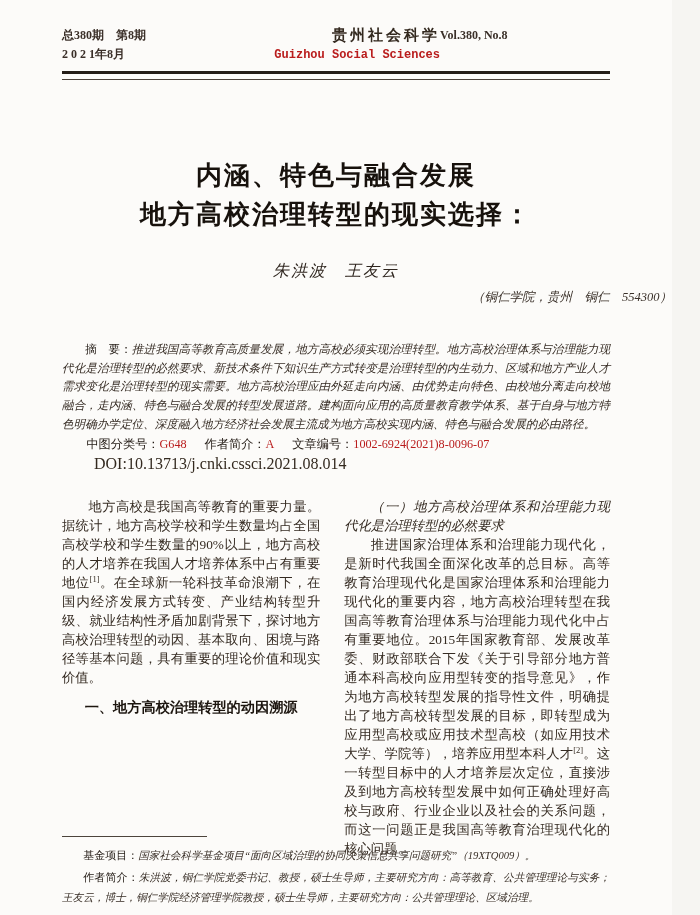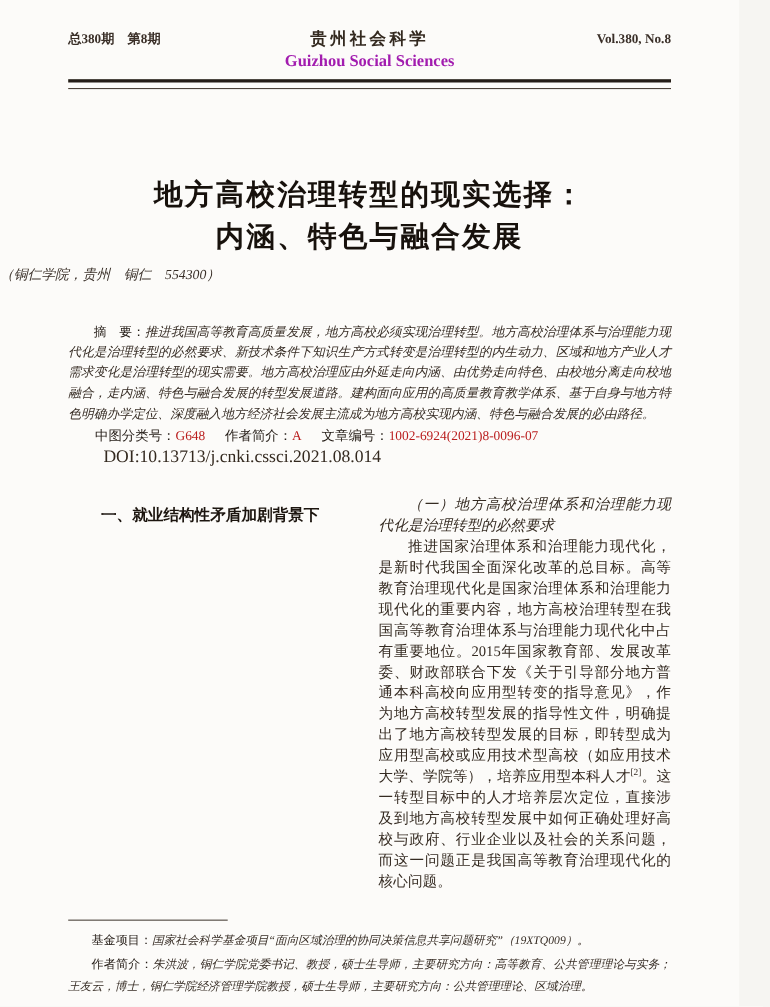--- a/index.html
+++ b/index.html
@@ -18,24 +18,24 @@
   }
   
   .jheader{
     display:flex;
     justify-content:space-between;
     align-items:flex-start;
     padding:26px 62px 0 62px;
   }
   .jh-left,.jh-right{width:170px;font-size:12px;line-height:19px;font-weight:600;color:#3a2f28;}
   .jh-left div{text-align:left;}
-  .jh-right div{text-align:right;font-family:Liberation Serif, serif;}
-  .jh-center{text-align:center;flex:1;}
+  .jh-right div{text-align:left;font-family:Liberation Serif, serif;}
+  .jh-center{text-align:right;flex:1;font-family:Liberation Mono, monospace;}
   .jh-cn{font-size:15px;font-weight:bold;letter-spacing:3px;color:#33291f;}
-  .jh-en{font-size:15px;font-weight:600;margin-top:3px;color:#a21caf;}
+  .jh-en{font-size:12px;font-weight:600;margin-top:3px;color:#b91c1c;}
   .double-rule{
     margin:7px 62px 0 62px;
     height:5px;
     border-top:3px solid #241d17;
     border-bottom:1px solid #4a4038;
   }
   
   .article-title{
     margin:76px 40px 0 40px;
     text-align:center;
@@ -49,21 +49,21 @@
   .authors{
     margin-top:27px;
     text-align:center;
     font-style:italic;
     font-size:16px;
     letter-spacing:2px;
     color:#2e251e;
   }
   .affiliation{
     margin-top:7px;
-    text-align:left;
+    text-align:right;
     font-style:italic;
     font-size:12.5px;
     color:#3a3029;
   }
   
   .abstract-block{
     margin:34px 62px 0 62px;
     font-size:11.6px;
     line-height:18.7px;
     text-align:justify;
@@ -131,50 +131,53 @@
   .fn-para .hei-label{font-size:11px;}
 </style>
 </head>
 <body>
 
 <div class="page">
 
   <header class="jheader">
     <div class="jh-left">
       <div>总380期　第8期</div>
+      <div>2 0 2 1年8月</div>
     </div>
     <div class="jh-center">
       <div class="jh-cn">贵州社会科学</div>
       <div class="jh-en">Guizhou Social Sciences</div>
     </div>
     <div class="jh-right">
       <div>Vol.380, No.8</div>
     </div>
   </header>
 
   <div class="double-rule"></div>
 
   <h1 class="article-title">
+    <div>内涵、特色与融合发展</div>
     <div>地方高校治理转型的现实选择：</div>
-    <div>内涵、特色与融合发展</div>
   </h1>
 
+  <div class="authors">朱洪波　王友云</div>
   <div class="affiliation">（铜仁学院，贵州　铜仁　554300）</div>
 
   <div class="abstract-block">
     <p><span class="hei-label">摘　要：</span><span class="kai">推进我国高等教育高质量发展，地方高校必须实现治理转型。地方高校治理体系与治理能力现代化是治理转型的必然要求、新技术条件下知识生产方式转变是治理转型的内生动力、区域和地方产业人才需求变化是治理转型的现实需要。地方高校治理应由外延走向内涵、由优势走向特色、由校地分离走向校地融合，走内涵、特色与融合发展的转型发展道路。建构面向应用的高质量教育教学体系、基于自身与地方特色明确办学定位、深度融入地方经济社会发展主流成为地方高校实现内涵、特色与融合发展的必由路径。</span></p>
   </div>
 
   <p class="meta-line"><span class="hei-label">中图分类号：</span><span class="val">G648</span><span class="hei-label">作者简介：</span><span class="val">A</span><span class="hei-label">文章编号：</span><span class="val">1002-6924(2021)8-0096-07</span></p>
 
   <p class="doi-line">DOI:10.13713/j.cnki.cssci.2021.08.014</p>
 
   <div class="columns">
     <div class="col col-left">
-      <h2 class="sec-heading">一、就业结构性矛盾加剧背景下</h2>
+      <p><span>地方高校是我国高等教育的重要力量。据统计，地方高校学校和学生数量均占全国高校学校和学生数量的90%以上，地方高校的人才培养在我国人才培养体系中占有重要地位</span><sup class="ref">[1]</sup><span>。在全球新一轮科技革命浪潮下，在国内经济发展方式转变、产业结构转型升级、就业结构性矛盾加剧背景下，探讨地方高校治理转型的动因、基本取向、困境与路径等基本问题，具有重要的理论价值和现实价值。</span></p>
+      <h2 class="sec-heading">一、地方高校治理转型的动因溯源</h2>
     </div>
     <div class="col col-right">
       <p class="sub-heading">（一）地方高校治理体系和治理能力现代化是治理转型的必然要求</p>
       <p><span>推进国家治理体系和治理能力现代化，是新时代我国全面深化改革的总目标。高等教育治理现代化是国家治理体系和治理能力现代化的重要内容，地方高校治理转型在我国高等教育治理体系与治理能力现代化中占有重要地位。2015年国家教育部、发展改革委、财政部联合下发《关于引导部分地方普通本科高校向应用型转变的指导意见》，作为地方高校转型发展的指导性文件，明确提出了地方高校转型发展的目标，即转型成为应用型高校或应用技术型高校（如应用技术大学、学院等），培养应用型本科人才</span><sup class="ref">[2]</sup><span>。这一转型目标中的人才培养层次定位，直接涉及到地方高校转型发展中如何正确处理好高校与政府、行业企业以及社会的关系问题，而这一问题正是我国高等教育治理现代化的核心问题。</span></p>
     </div>
   </div>
 
   <div class="footnote">
     <div class="fn-rule"></div>
     <p class="fn-para"><span class="hei-label">基金项目：</span><span class="kai">国家社会科学基金项目“面向区域治理的协同决策信息共享问题研究”（19XTQ009）。</span></p>

